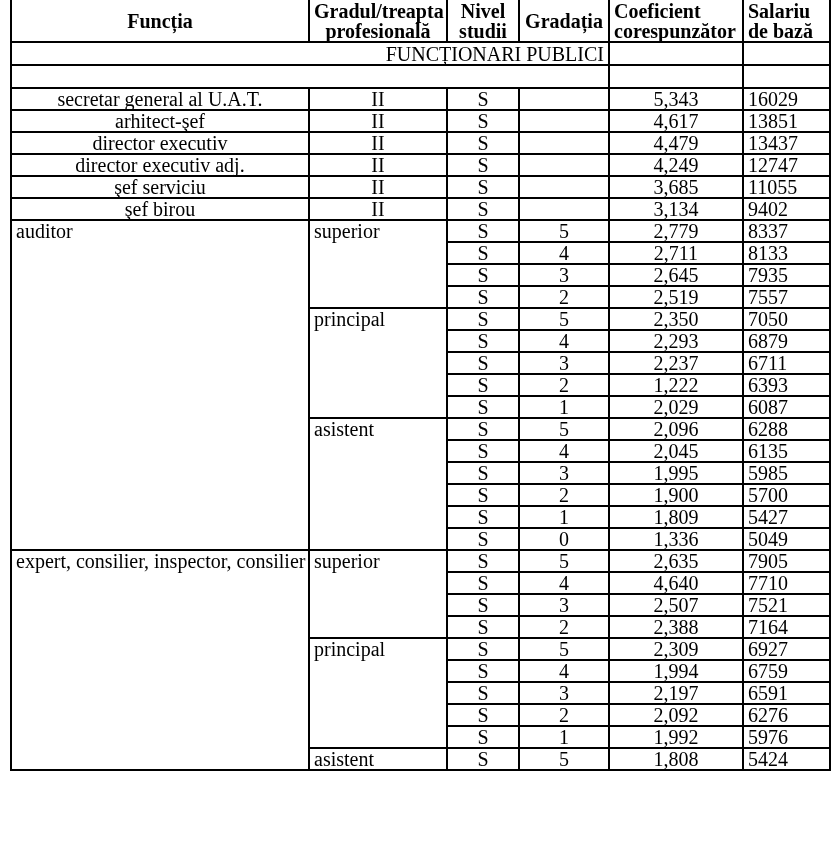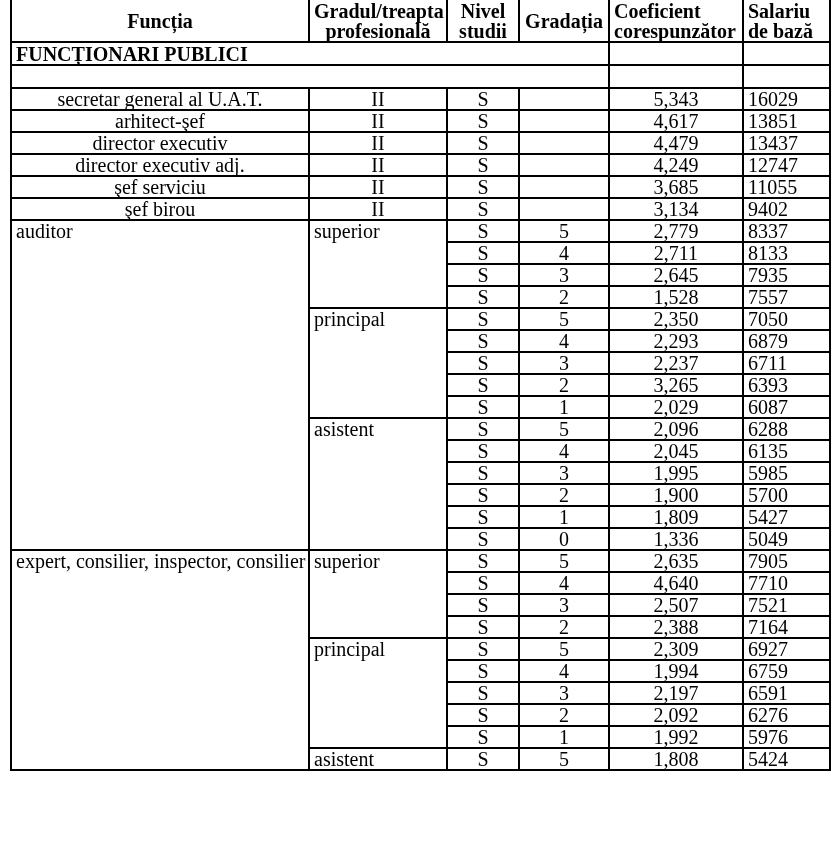--- a/index.html
+++ b/index.html
@@ -11,21 +11,21 @@
                  line-height: 20px; overflow: hidden; white-space: nowrap; }
   table.salary th { font-weight: bold; height: 41px; vertical-align: middle; }
   th.hc { text-align: center; }
   th.hl { text-align: left; margin-left: 40px; }
   tr.data td { height: 20px; }
   td.c { text-align: center; }
   td.r { padding-right: 1px; }
   td.top { vertical-align: top; }
   td.wrap { white-space: normal; line-height: 24px; }
   tr.section td { height: 21px; }
-  td.sect { font-weight: bold; text-align: left; padding-left: 44px; }
+  td.sect { font-weight: normal; text-align: right; padding-left: 44px; }
   table.salary tr:first-child th { border-top: none; }
   td.open-bottom { border-bottom: none; }
 </style>
 </head>
 <body>
 
 <table class="salary">
   <colgroup>
     <col style="width:298px">
     <col style="width:138px">
@@ -119,21 +119,21 @@
       </tr>
       <tr class="data">
         <td class="c">S</td>
         <td class="c">3</td>
         <td class="c">2,645</td>
         <td class="r">7935</td>
       </tr>
       <tr class="data">
         <td class="c">S</td>
         <td class="c">2</td>
-        <td class="c">1,528</td>
+        <td class="c">2,519</td>
         <td class="r">7557</td>
       </tr>
       <tr class="data">
         <td class="top" rowspan="5">principal</td>
         <td class="c">S</td>
         <td class="c">5</td>
         <td class="c">2,350</td>
         <td class="r">7050</td>
       </tr>
       <tr class="data">
@@ -144,21 +144,21 @@
       </tr>
       <tr class="data">
         <td class="c">S</td>
         <td class="c">3</td>
         <td class="c">2,237</td>
         <td class="r">6711</td>
       </tr>
       <tr class="data">
         <td class="c">S</td>
         <td class="c">2</td>
-        <td class="c">3,265</td>
+        <td class="c">1,222</td>
         <td class="r">6393</td>
       </tr>
       <tr class="data">
         <td class="c">S</td>
         <td class="c">1</td>
         <td class="c">2,029</td>
         <td class="r">6087</td>
       </tr>
       <tr class="data">
         <td class="top" rowspan="6">asistent</td>

